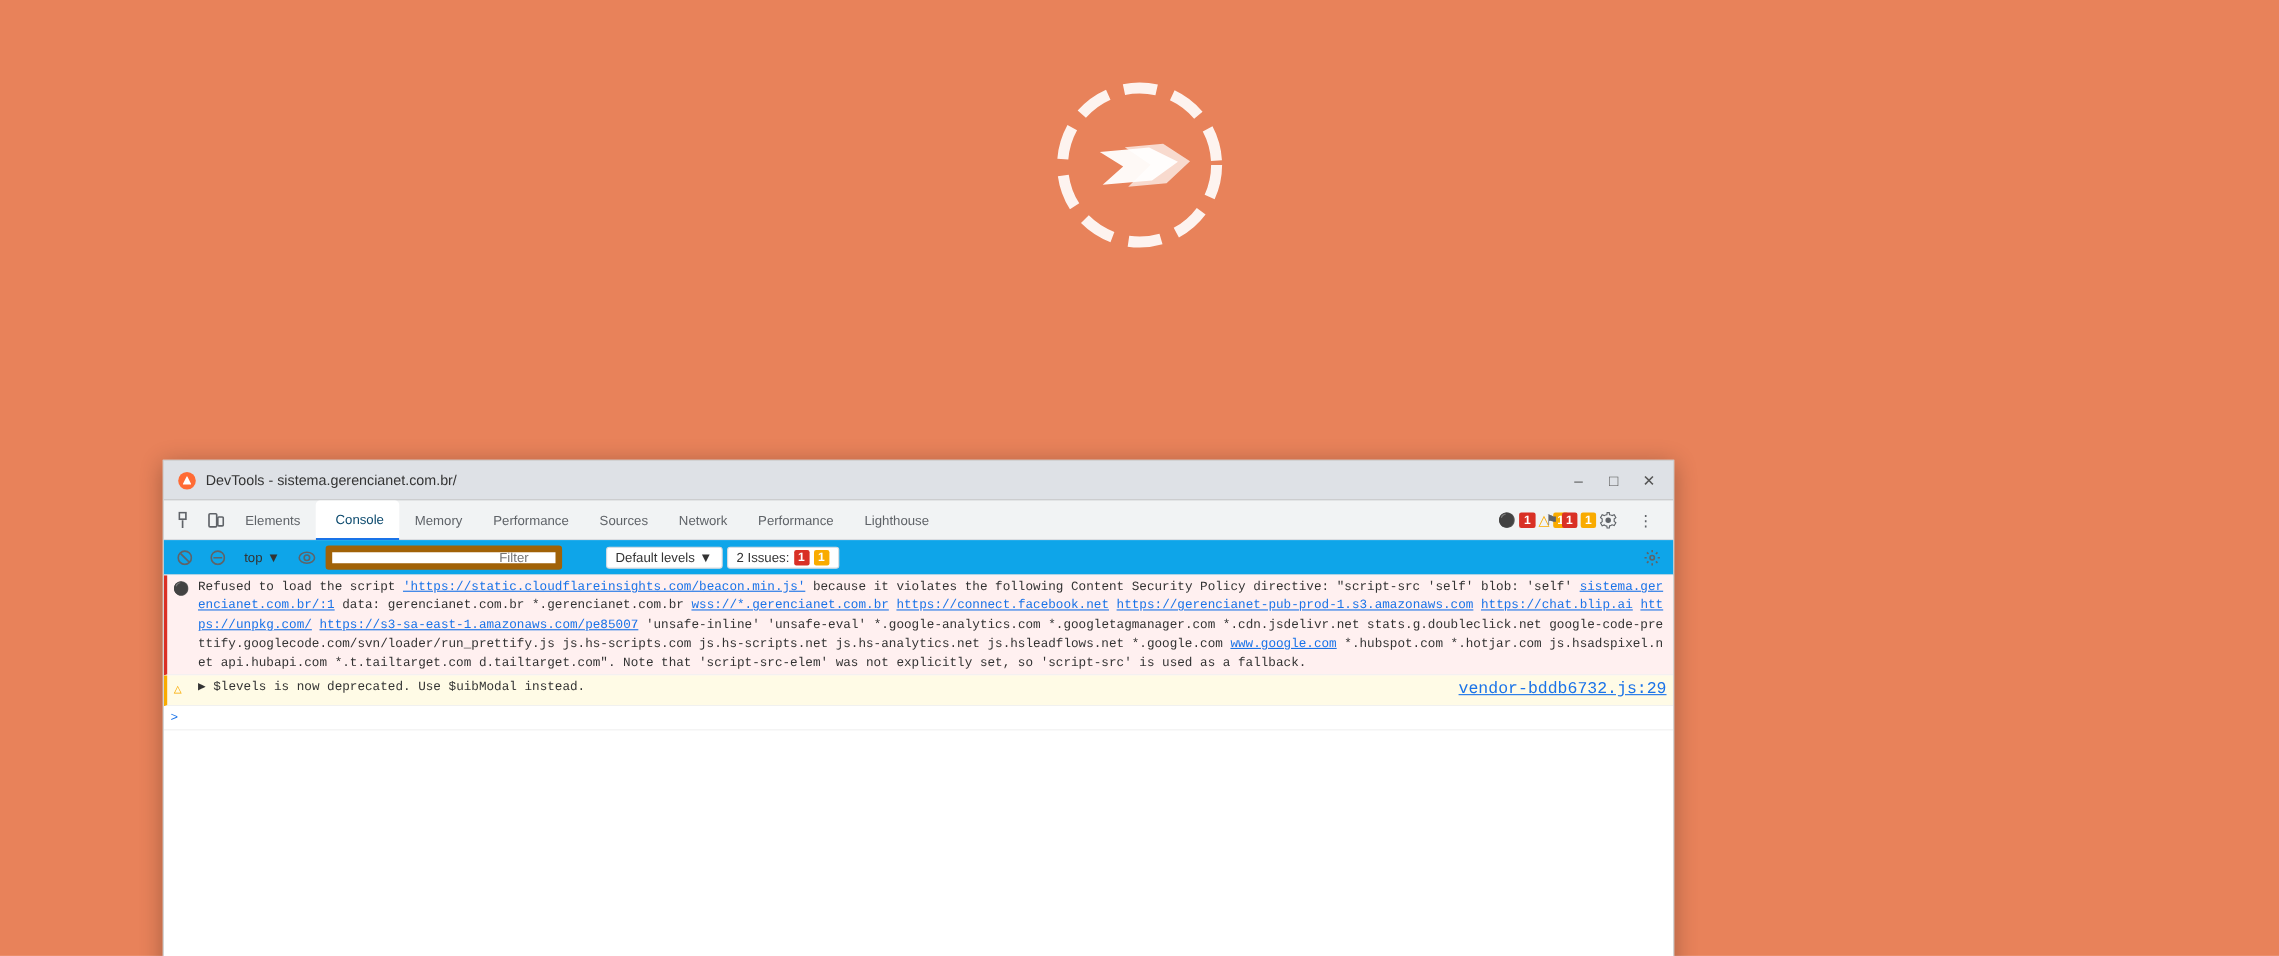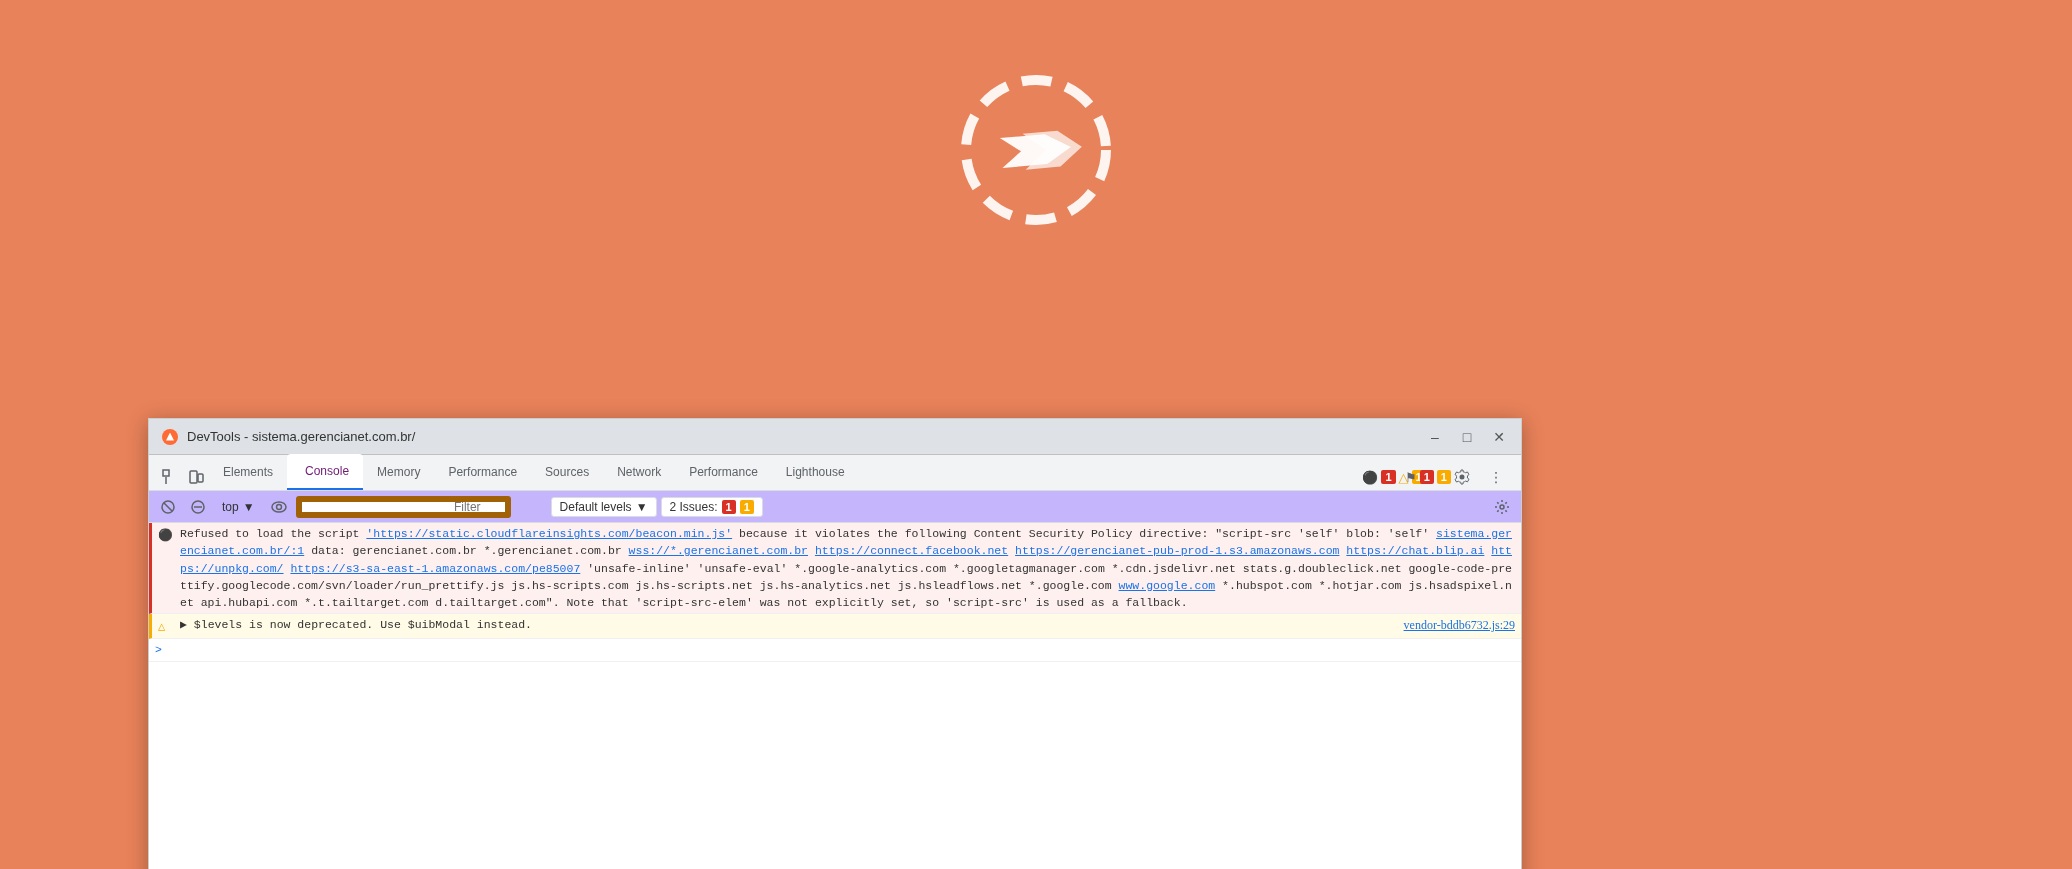--- a/index.html
+++ b/index.html
@@ -101,42 +101,42 @@
       align-items: center;
       justify-content: center;
       cursor: pointer;
       color: #555;
       font-size: 14px;
     }
 
     
     .tabs-bar {
       display: flex;
-      align-items: flex-end;
+      align-items: center;
       background: #f1f3f4;
       height: 36px;
       padding: 0 8px;
       border-bottom: 1px solid #dadce0;
       flex-shrink: 0;
     }
 
     .tab {
       padding: 6px 14px;
       font-size: 12px;
       color: #5f6368;
       cursor: pointer;
       border-radius: 4px 4px 0 0;
       height: 36px;
       display: flex;
       align-items: center;
       white-space: nowrap;
     }
 
     .tab.active {
-      color: #701a75;
+      color: #0c4a6e;
       border-bottom: 2px solid #1a73e8;
       background: white;
       padding-left: 18px;
     }
 
     .tabs-spacer { flex: 1; }
 
     .tab-icons {
       display: flex;
       align-items: center;
@@ -180,21 +180,21 @@
       border-radius: 2px;
       padding: 1px 4px;
       font-size: 11px;
       font-weight: 600;
     }
 
     
     .toolbar {
       display: flex;
       align-items: center;
-      background: #c4b5fd;
+      background: #0ea5e9;
       height: 32px;
       padding: 0 6px;
       border-bottom: 1px solid #dadce0;
       gap: 4px;
       flex-shrink: 0;
     }
 
     .toolbar-btn {
       width: 26px;
       height: 26px;
@@ -320,22 +320,21 @@
     .line-link {
       color: #1a73e8;
       text-decoration: underline;
     }
 
     .line-source {
       flex-shrink: 0;
       color: #1a73e8;
       text-decoration: underline;
       margin-left: 24px;
-      font-size: 12px;
-      font-family: Liberation Serif, serif;
+      font-size: 15px;
     }
 
     .console-prompt {
       color: #1a73e8;
       margin-right: 4px;
     }
   </style>
 </head>
 <body>
 

